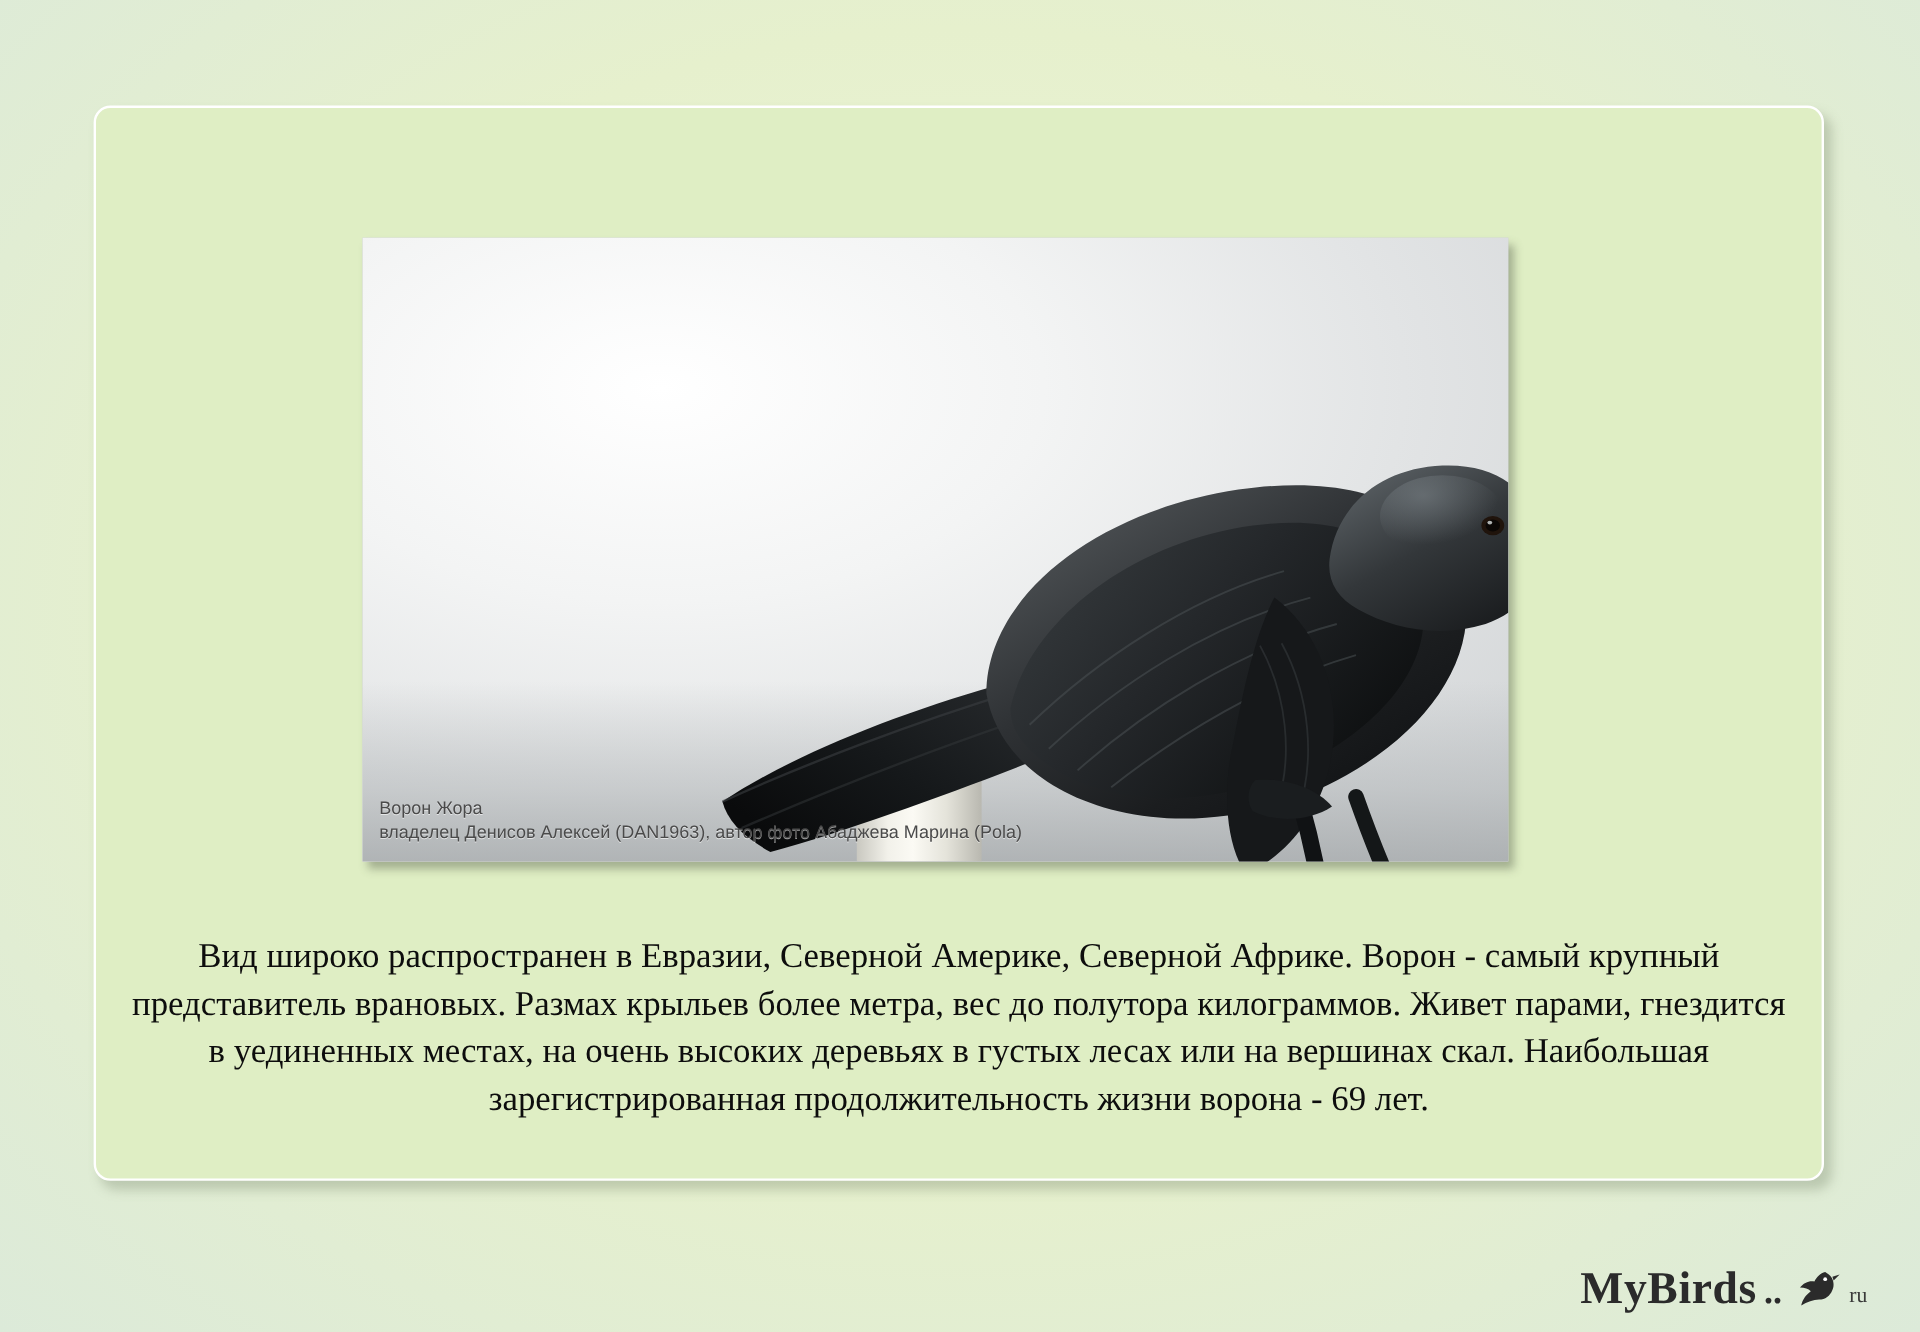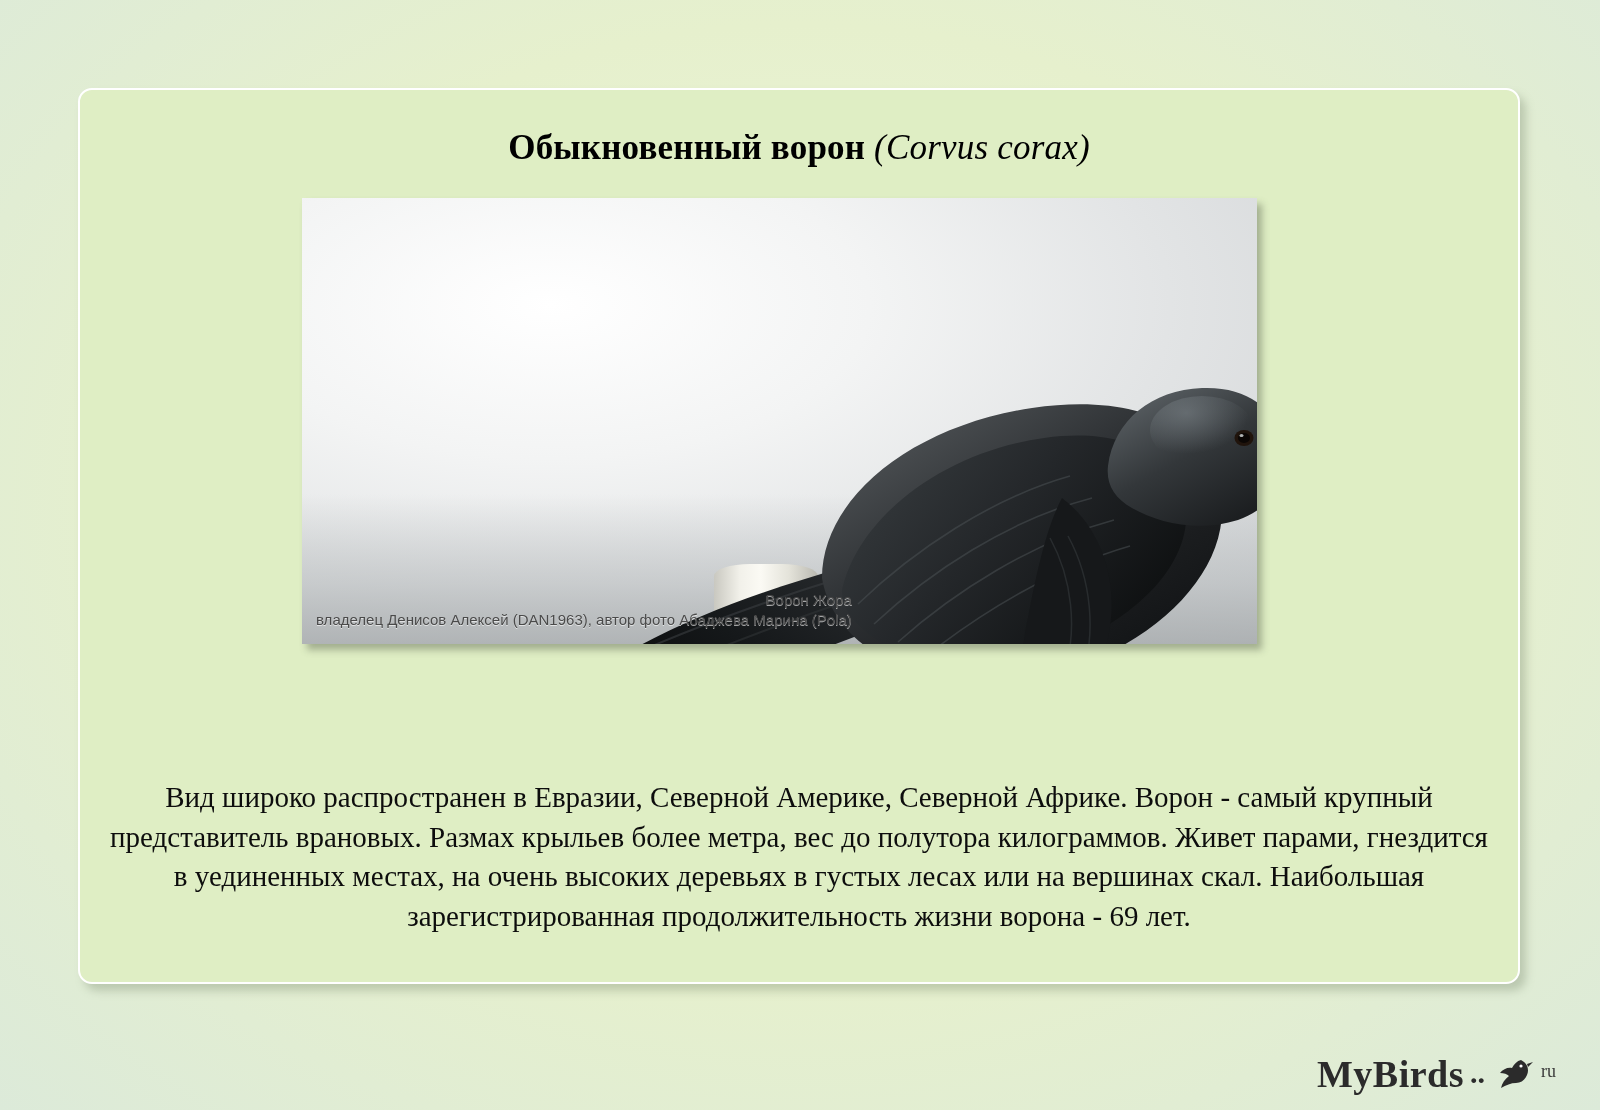--- a/index.html
+++ b/index.html
@@ -45,25 +45,24 @@
   }
   .title .latin {
     font-style: italic;
     font-weight: normal;
   }
   .photo-wrap {
     position: absolute;
     left: 222px;
     top: 108px;
     width: 955px;
-    height: 446px;
+    height: 520px;
     box-shadow: 5px 6px 7px rgba(90,100,80,0.45);
     overflow: hidden;
     background: #cfd2d4;
-    text-align: right;
   }
   
   .photo {
     position: absolute;
     inset: 0;
     background:
       radial-gradient(ellipse at 26% 24%, #ffffff 0%, #f3f4f4 32%, #e2e4e5 62%, #cfd2d4 100%);
   }
   .photo .floorfade {
     position: absolute;
@@ -110,21 +109,21 @@
     line-height: 1.37;
     color: #0d0d0d;
     padding: 0 18px;
     box-sizing: border-box;
   }
   .watermark {
     position: absolute;
     right: 44px;
     bottom: 14px;
     display: flex;
-    align-items: center;
+    align-items: flex-end;
     gap: 6px;
     color: #2b2b2b;
   }
   .watermark .wm-text {
     font-family: "Liberation Serif", serif;
     font-size: 38px;
     font-weight: bold;
     letter-spacing: 0.5px;
   }
   .watermark .wm-dots {
@@ -143,24 +142,20 @@
     height: 44px;
   }
 </style>
 </head>
 <body>
 
 <div class="page-bg"></div>
 
 <div class="card">
 
-  <div class="title">
-    <span class="common">Обыкновенный ворон</span>
-    <span class="latin">(Corvus corax)</span>
-  </div>
 
   <div class="photo-wrap">
     <div class="photo">
       <div class="floorfade"></div>
       <div class="perch"></div>
 
       <svg class="raven" viewBox="0 0 955 550">
         <defs>
           <linearGradient id="bodyGrad" x1="0.15" y1="0.15" x2="0.85" y2="0.95">
             <stop offset="0%" stop-color="#4b4f52"></stop>

